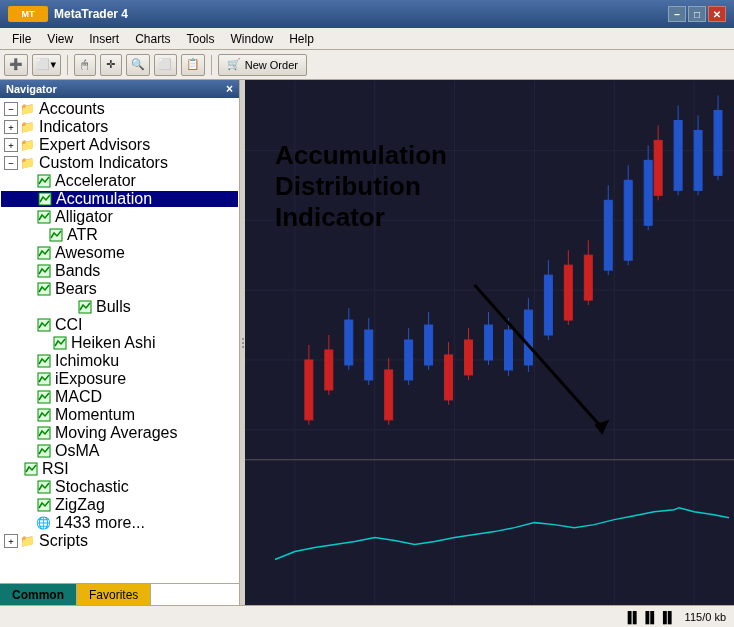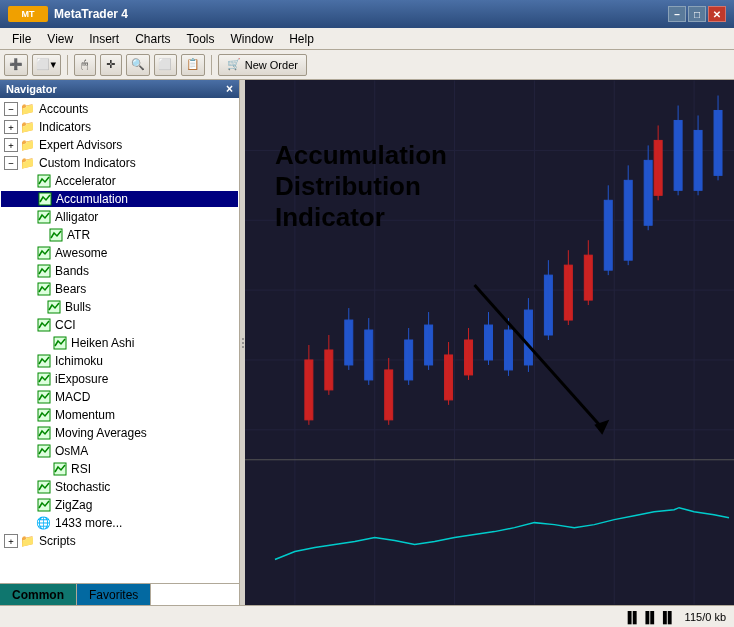--- a/index.html
+++ b/index.html
@@ -169,34 +169,34 @@
     .tree-icon {
       width: 16px;
       height: 16px;
       margin-right: 3px;
       flex-shrink: 0;
       display: flex;
       align-items: center;
       justify-content: center;
       font-size: 12px;
     }
-    .item-label { font-size: 12px; }
+    .item-label { font-size: 16px; }
 
     
     .navigator-tabs {
       height: 22px;
       display: flex;
       border-top: 1px solid #b0a898;
     }
     .nav-tab {
       padding: 2px 12px;
       font-size: 12px;
       cursor: pointer;
       border-right: 1px solid #b0a898;
-      background: #0369a1;
+      background: #eab308;
       display: flex;
       align-items: center;
     }
     .nav-tab.active {
       background: #0f766e;
       border-bottom: none;
       font-weight: bold;
     }
 
     
@@ -394,21 +394,21 @@
         <div class="tree-item" style="padding-left: 20px;">
           <div style="width: 14px; margin-right: 2px;"></div>
           <div class="tree-icon" style="color: rgb(0, 136, 0);">
             <svg width="14" height="14" viewBox="0 0 14 14">
               <rect x="1" y="1" width="12" height="12" fill="#ddffdd" stroke="#008800" stroke-width="1"></rect>
               <polyline points="2,10 5,5 8,8 12,3" fill="none" stroke="#008800" stroke-width="1.5"></polyline>
             </svg>
           </div>
           <span class="item-label">Bears</span>
         </div>
-        <div class="tree-item" style="padding-left: 30px;">
+        <div class="tree-item" style="padding-left: 30px; margin-left: 31px;">
           <div style="width: 14px; margin-right: 2px;"></div>
           <div class="tree-icon" style="color: rgb(0, 136, 0);">
             <svg width="14" height="14" viewBox="0 0 14 14">
               <rect x="1" y="1" width="12" height="12" fill="#ddffdd" stroke="#008800" stroke-width="1"></rect>
               <polyline points="2,10 5,5 8,8 12,3" fill="none" stroke="#008800" stroke-width="1.5"></polyline>
             </svg>
           </div>
           <span class="item-label">Bulls</span>
         </div>
         <div class="tree-item" style="padding-left: 20px;">
@@ -484,21 +484,21 @@
         <div class="tree-item" style="padding-left: 20px;">
           <div style="width: 14px; margin-right: 2px;"></div>
           <div class="tree-icon" style="color: rgb(0, 136, 0);">
             <svg width="14" height="14" viewBox="0 0 14 14">
               <rect x="1" y="1" width="12" height="12" fill="#ddffdd" stroke="#008800" stroke-width="1"></rect>
               <polyline points="2,10 5,5 8,8 12,3" fill="none" stroke="#008800" stroke-width="1.5"></polyline>
             </svg>
           </div>
           <span class="item-label">OsMA</span>
         </div>
-        <div class="tree-item" style="padding-left: 36px;">
+        <div class="tree-item" style="padding-left: 7px;">
           <div style="width: 14px; margin-right: 2px;"></div>
           <div class="tree-icon" style="color: rgb(0, 136, 0);">
             <svg width="14" height="14" viewBox="0 0 14 14">
               <rect x="1" y="1" width="12" height="12" fill="#ddffdd" stroke="#008800" stroke-width="1"></rect>
               <polyline points="2,10 5,5 8,8 12,3" fill="none" stroke="#008800" stroke-width="1.5"></polyline>
             </svg>
           </div>
           <span class="item-label">RSI</span>
         </div>
         <div class="tree-item" style="padding-left: 20px;">

